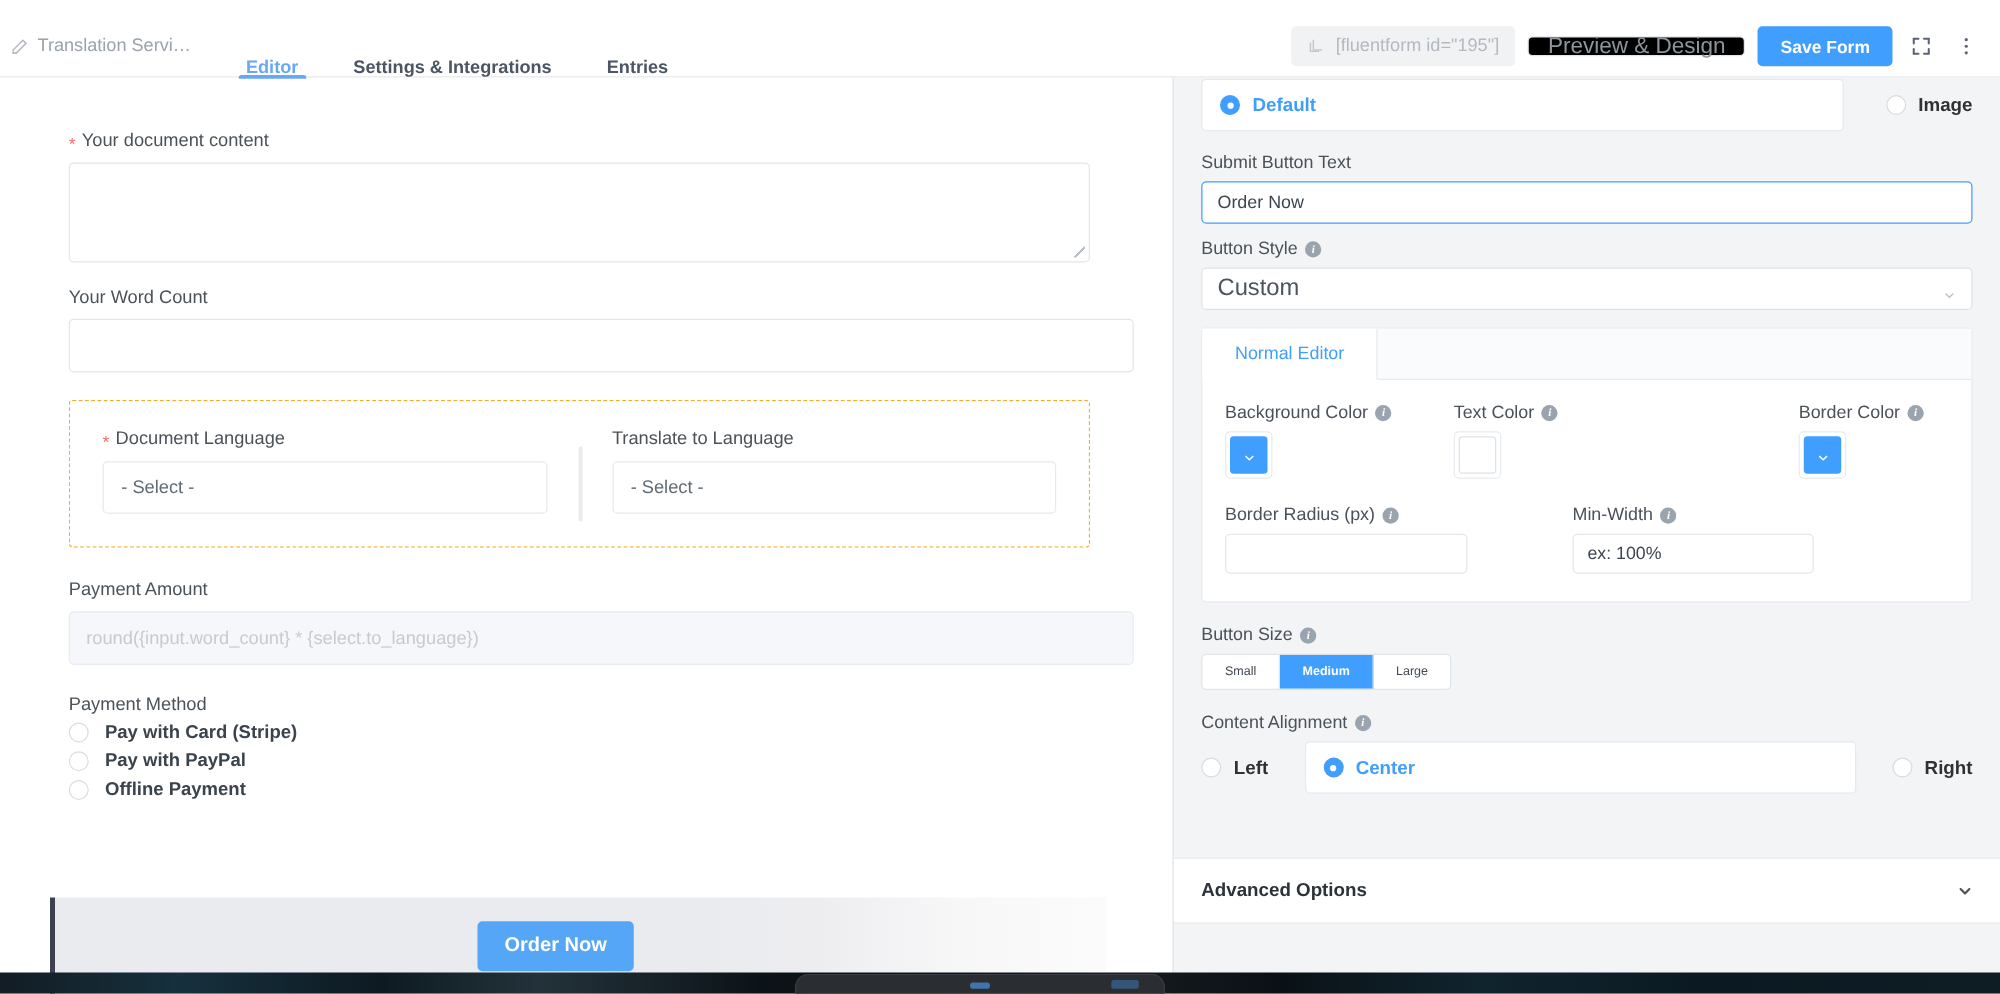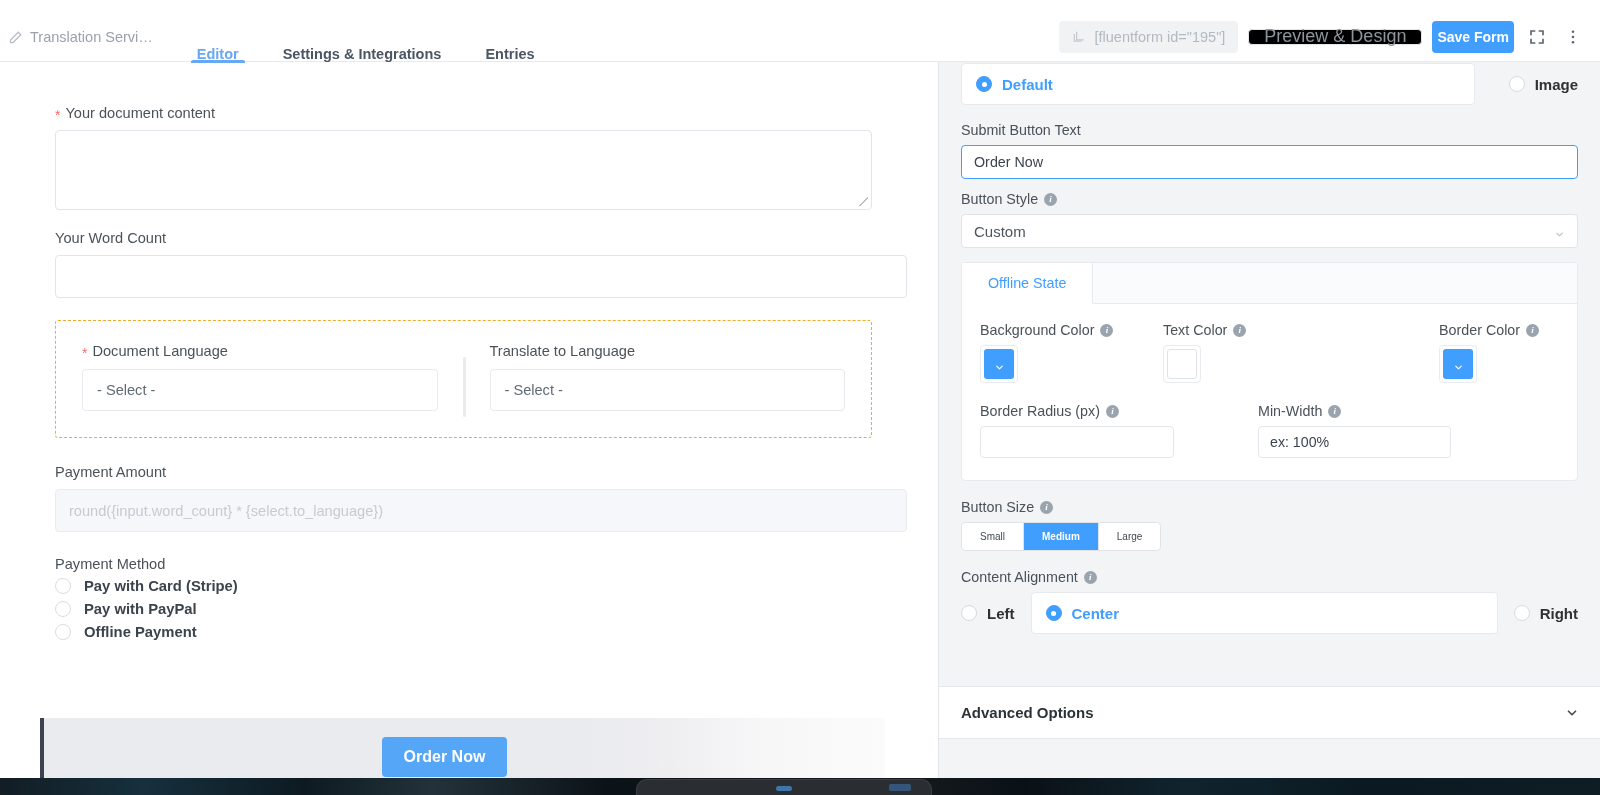--- a/index.html
+++ b/index.html
@@ -52,21 +52,21 @@
     height:32px; padding:0 13px;
     color:#b3b9c0; font-size:14.5px; white-space:nowrap;
   }
   .shortcode-ico { width:14px;height:14px;display:block;color:#c3c8ce; }
   .btn-outline {
     height:16px; display:flex; align-items:center; padding:0 15px;
     border:1px solid #e3e6ea; border-radius:4px; background:#000000;
     color:#8e959d; font-size:18px; white-space:nowrap; cursor:pointer;
   }
   .btn-primary {
-    height:32px; display:flex; align-items:center; padding:0 5px;
+    height:32px; display:flex; align-items:center; padding:0 18px;
     border:none; border-radius:4px; background:#409eff;
     color:#fff; font-size:14px; font-weight:700; white-space:nowrap; cursor:pointer;
   }
   .icon-btn {
     width:26px; height:30px; display:flex; align-items:center; justify-content:center;
     color:#5a6472; cursor:pointer; background:none; border:none;
   }
   .icon-btn svg { display:block; }
 
   
@@ -189,21 +189,21 @@
     width:100%; height:34px; background:#fff;
     border:1px solid #409eff; border-radius:4px;
     display:flex; align-items:center; padding:0 12px;
     font-size:14.3px; color:#3c4450;
     margin-bottom: 12px;
   }
   .sb-select {
     width:100%; height:34px; background:#fff;
     border:1px solid #e0e3e8; border-radius:4px;
     display:flex; align-items:center; padding:0 12px;
-    font-size:15px; color:#4c545d;
+    font-size:19px; color:#4c545d;
     justify-content:space-between;
     margin-bottom: 14px;
   }
   .chev { width:11px;height:11px;color:#bcc2c9; display:block; }
 
   
   .state-card {
     background:#fff; border:1px solid #e7eaee; border-radius:4px;
     margin-bottom: 18px;
   }
@@ -246,21 +246,21 @@
     display:inline-flex; border:1px solid #e0e4e8; border-radius:4px; overflow:hidden;
     background:#fff; margin-bottom:14px;
   }
   .seg-i {
     padding:8px 18px; font-size:10px; color:#414a53; cursor:pointer;
     border-right:1px solid #e0e4e8;
   }
   .seg-i:last-child { border-right:none; }
   .seg-i.on { background:#409eff; color:#fff; font-weight:700; }
 
-  .align-row { display:flex; align-items:center; gap:16px; margin-top:4px; }
+  .align-row { display:flex; align-items:center; gap:29px; margin-top:4px; }
 
   
   .adv {
     position:absolute; left:0; bottom:56px; width:662px;
     background:#fff; border-top:1px solid #e5e7eb; border-bottom:1px solid #e5e7eb;
     height:53px; display:flex; align-items:center; justify-content:space-between;
     padding: 0 22px; cursor:pointer;
   }
   .adv .t { font-size:15px; font-weight:700; color:#2c3338; }
   .adv .chev3 { width:14px;height:14px;color:#4a5159; display:block; }
@@ -464,21 +464,21 @@
           <svg viewBox="0 0 24 24" width="11" height="11" fill="none" stroke="currentColor" stroke-width="2.6" stroke-linecap="round" stroke-linejoin="round">
               <path d="M6 9l6 6 6-6"></path>
             </svg>
         </span>
       </div>
 
       
       <div class="state-card">
         <div class="state-tabs">
           <div class="st-tab active">
-            <span>Offline State</span>
+            <span>Normal Editor</span>
           </div>
         </div>
 
         <div class="state-body">
           <div class="color-grid">
 
             <div class="cg-item bg">
               <div class="sb-lbl">
                 <span>Background Color</span>
                 <span class="info">i</span>

